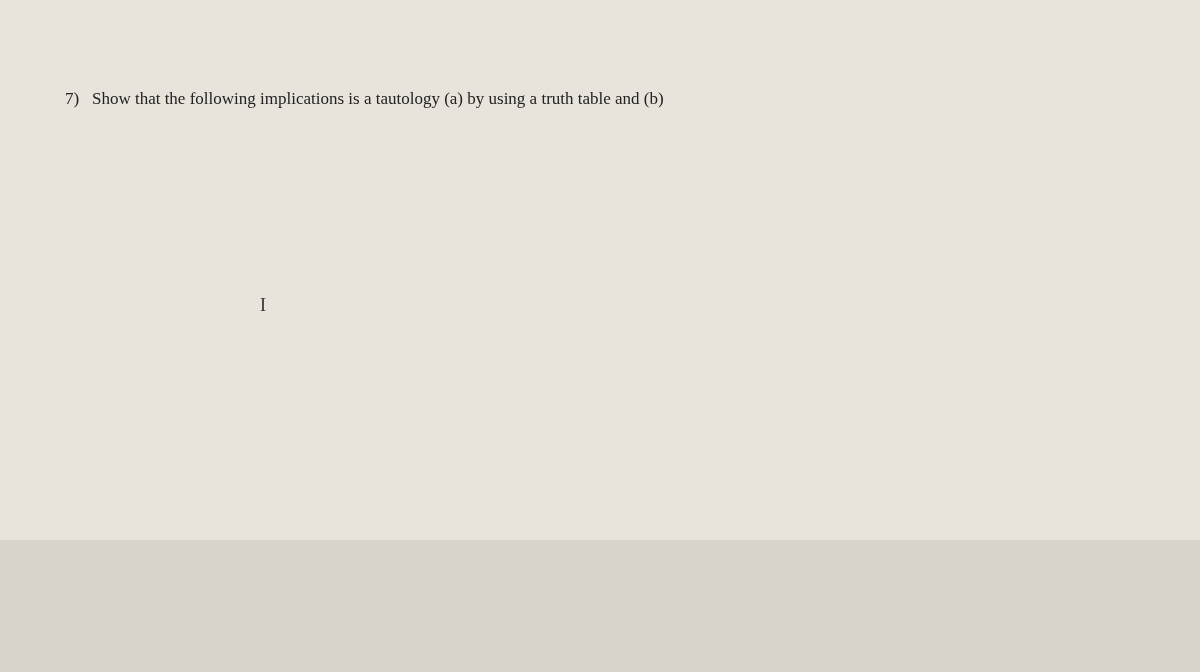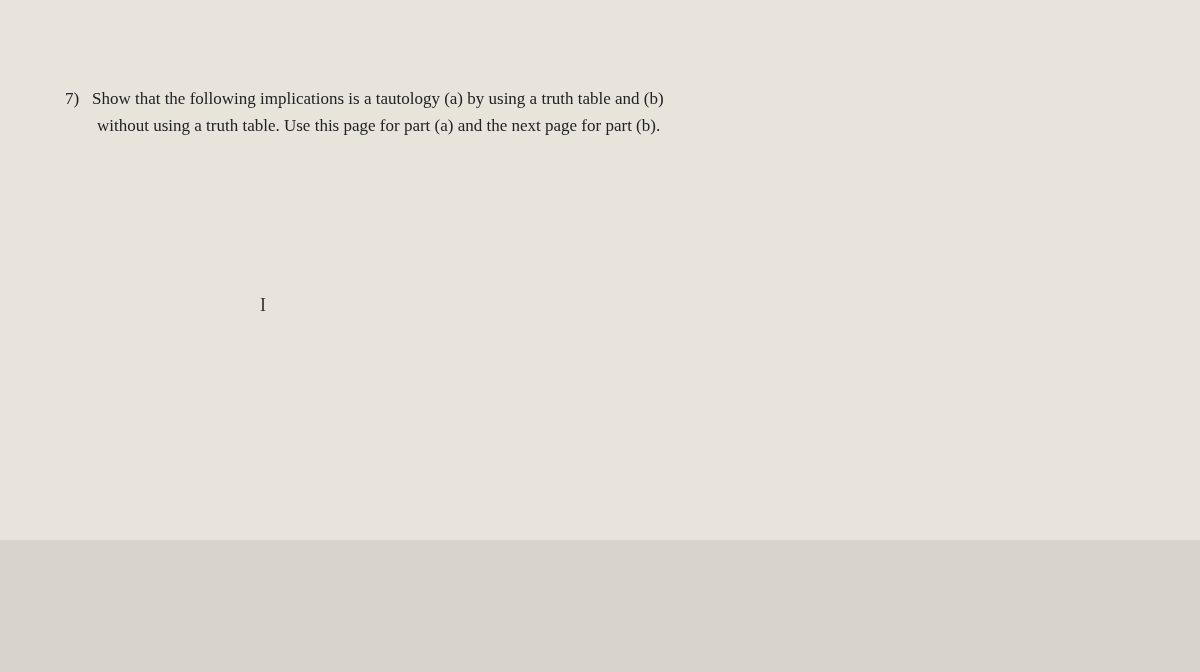--- a/index.html
+++ b/index.html
@@ -69,21 +69,18 @@
   </style>
 </head>
 <body>
 
 <div class="page">
   <div class="question-block">
     <div class="question-line1">
       <span>7)</span>
       &nbsp;&nbsp;<span>Show that the following implications is a tautology (a) by using a truth table and (b)</span>
     </div>
-    <div class="question-line2">
-      <span>without using a truth table. Use this page for part (a) and the next page for part (b).</span>
-    </div>
   </div>
 
   <div class="cursor-area">
     <span>I</span>
   </div>
 </div>
 
 </body></html>

